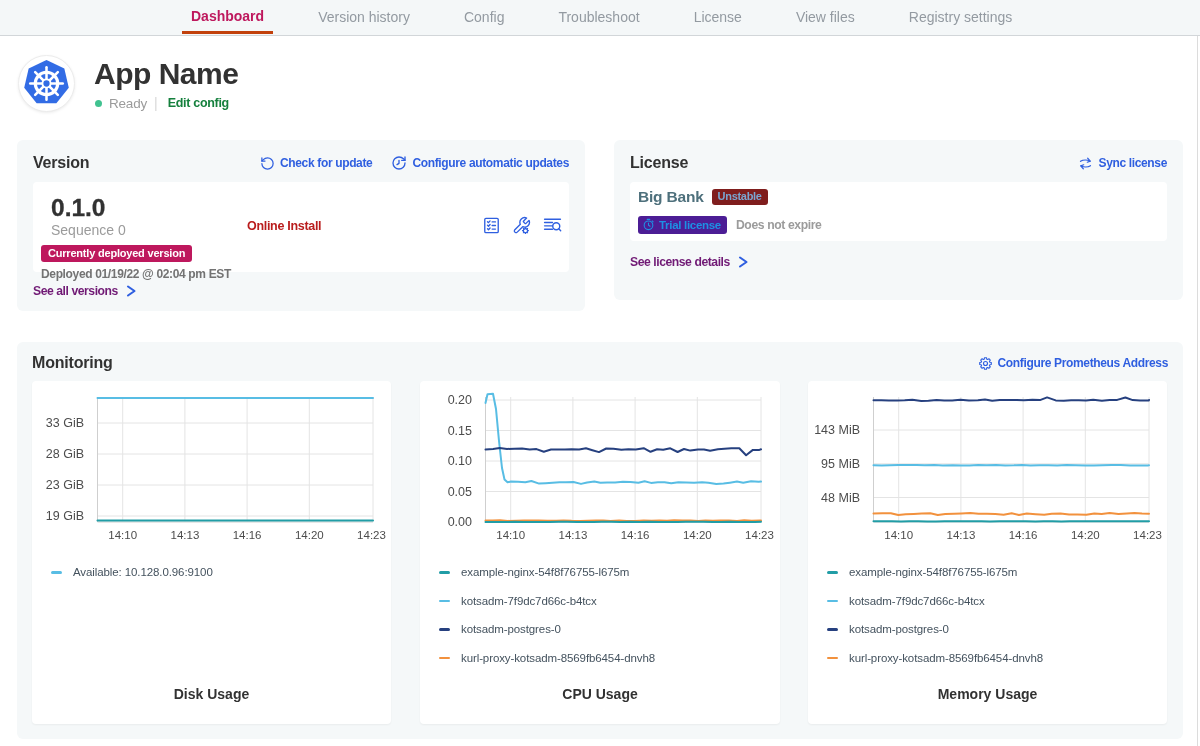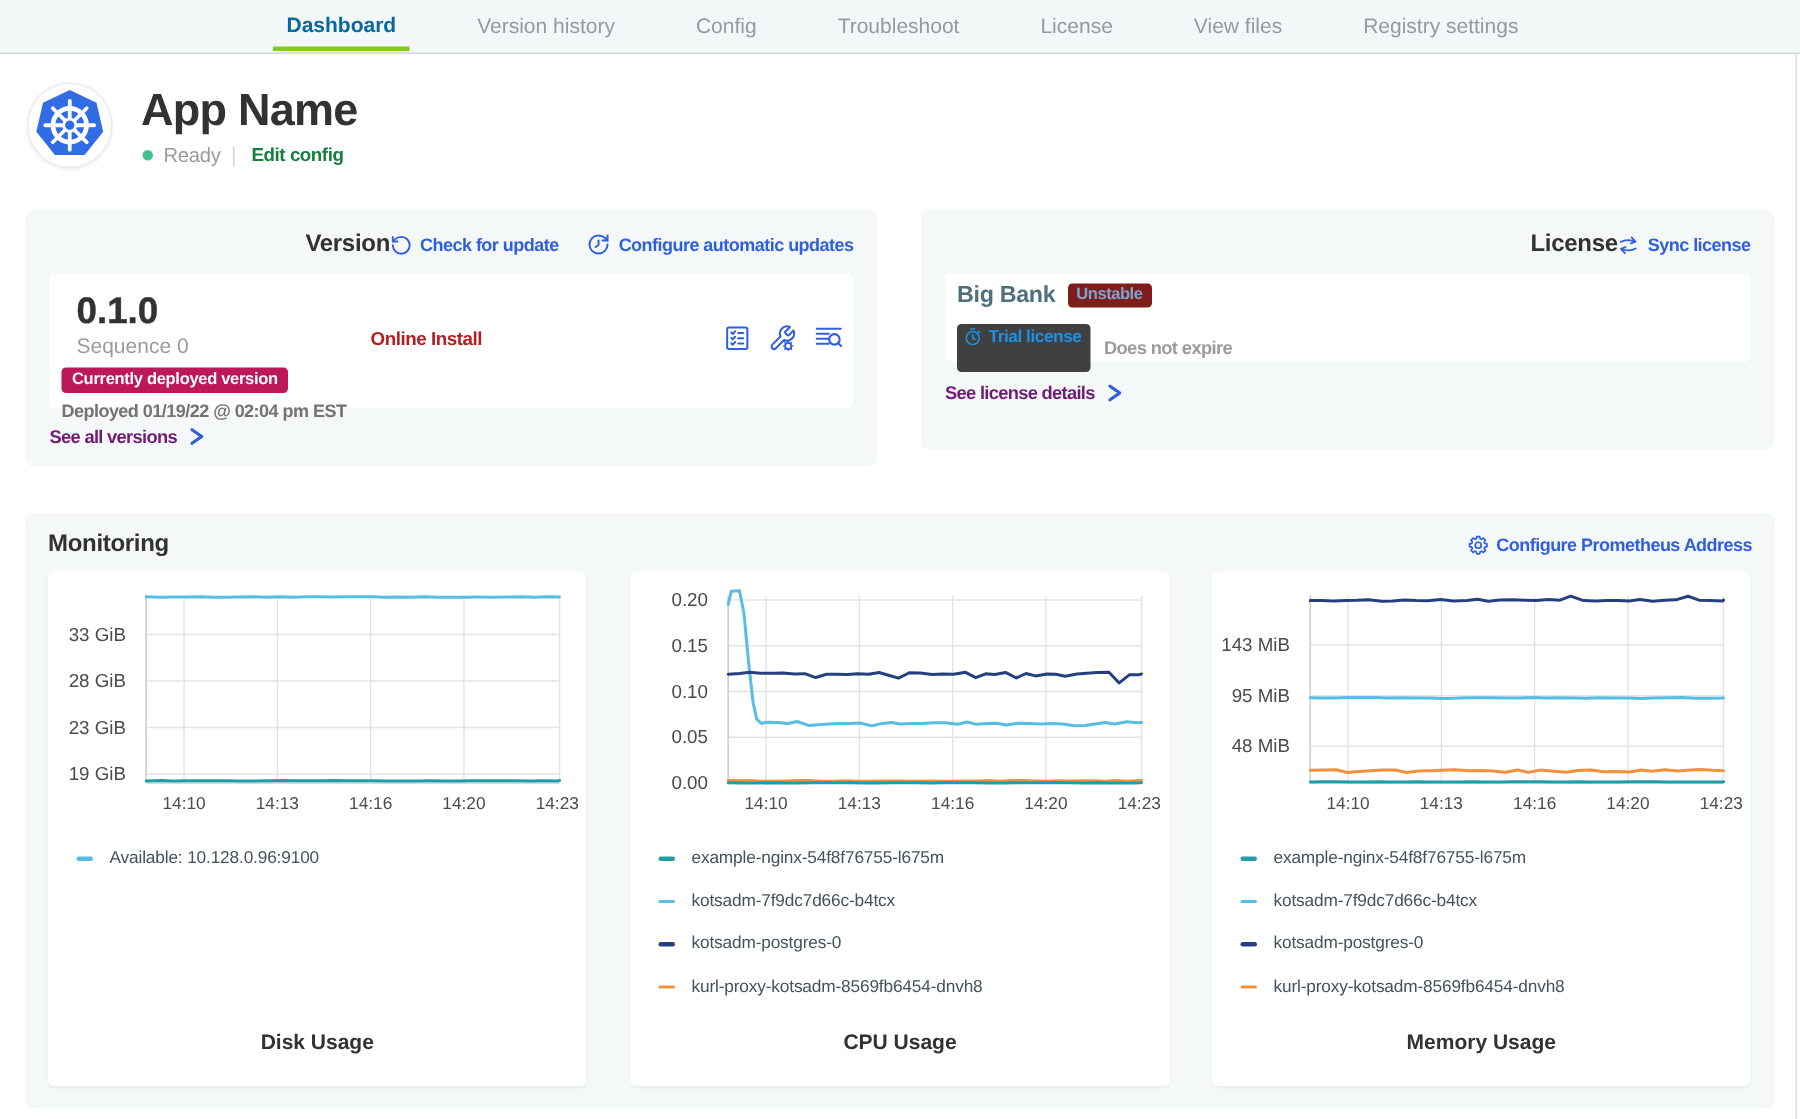--- a/index.html
+++ b/index.html
@@ -6,41 +6,41 @@
 html,body { width:1200px; height:746px; overflow:hidden; background:#fff;
   font-family:"Liberation Sans", sans-serif; }
 .wrap { position:relative; width:1200px; height:746px; }
 
 
 .nav { position:absolute; top:0; left:0; width:1200px; height:36px;
   background:#f4f7f8; border-bottom:1px solid #d2d6d9; }
 .tabs { position:absolute; left:182px; top:0; height:36px; display:flex; }
 .tab { height:34px; line-height:34px; padding:0 9px; margin-right:36px;
   font-size:14px; color:#939aa1; font-weight:400; }
-.tab.active { color:#0369a1; font-weight:600; border-bottom:3px solid #84cc16;
+.tab.active { color:#be185d; font-weight:600; border-bottom:3px solid #c2410c;
   line-height:32px; }
 
 
 .appicon { position:absolute; left:18px; top:55px; width:57px; height:57px;
   border-radius:50%; background:#fff; border:1px solid #ececec;
   box-shadow:0 1px 3px rgba(0,0,0,.08); display:flex; align-items:center; justify-content:center; }
 .appname { position:absolute; left:94px; top:57px; font-size:30px; font-weight:700;
   color:#323232; letter-spacing:-0.5px; }
 .statusrow { position:absolute; left:93px; top:95px; height:16px; display:flex; align-items:center; }
 .dot { width:7px; height:7px; border-radius:50%; background:#41c290; margin:0 7px 0 2px; }
 .ready { font-size:13.5px; color:#9b9b9b; font-weight:500; letter-spacing:-0.2px; }
 .sep { color:#d8d8d8; margin:0 10px 0 7px; font-size:14px; }
 .editcfg { font-size:12.5px; color:#15803d; font-weight:700; letter-spacing:-0.3px; }
 
 
 .card { position:absolute; background:#f5f8f9; border-radius:6px; }
 .card-version { left:17px; top:140px; width:568px; height:171px; padding:13px 16px; }
 .card-license { left:614px; top:140px; width:569px; height:160px; padding:13px 16px; }
 .card-title { font-size:16px; font-weight:700; color:#323232; letter-spacing:-0.2px; }
-.cardhead { display:flex; align-items:center; justify-content:flex-end; height:20px; }
+.cardhead { display:flex; align-items:center; justify-content:space-between; height:20px; }
 .headlinks { display:flex; align-items:center; }
 .hlink { display:flex; align-items:center; font-size:12px; font-weight:700; color:#2f5fe0; letter-spacing:-0.35px; }
 .hlink svg { margin-right:5px; }
 .hlink + .hlink { margin-left:19px; }
 .whitebox { background:#fff; border-radius:4px; }
 .vbox { margin-top:9px; width:536px; height:90px; padding:12px 8px 0; position:relative; }
 .vrow1 { display:flex; align-items:baseline;flex-direction:column; }
 .vnum { font-size:24.5px; font-weight:700; color:#323232; -webkit-text-stroke:0.3px #323232; }
 .vseq { font-size:14px; color:#9b9b9b; margin-left:10px; }
 .vbadge { display:inline-block; margin-top:7px; background:#be185d; color:#fff;
@@ -53,22 +53,22 @@
   font-weight:700; color:#701a75; letter-spacing:-0.45px; }
 .seelink svg { margin-left:7px; }
 .card-version .seelink { margin-top:12px; }
 
 .lbox { margin-top:9px; width:537px; height:59px; padding:6px 8px; }
 .lrow1 { display:flex; align-items:center; }
 .bigbank { font-size:15.5px; font-weight:700; color:#4e707c; letter-spacing:-0.2px; }
 .unstable { margin-left:8px; background:#7f1d1d; color:#7aa6d2; font-size:11px;
   font-weight:700; letter-spacing:-0.3px; padding:1px 6px 3px; border-radius:3px; }
 .lrow2 { display:flex; align-items:center; margin-top:10px; }
-.trial { display:flex; align-items:center; background:#404040; color:#1d91e4;
-  font-size:11.5px; font-weight:700; letter-spacing:-0.3px; padding:2px 6px 17px 4px; border-radius:3px; }
+.trial { display:flex; align-items:center; background:#4c1d95; color:#1d91e4;
+  font-size:11.5px; font-weight:700; letter-spacing:-0.3px; padding:2px 6px 3px 4px; border-radius:3px; }
 .trial svg { margin-right:4px; }
 .noexpire { margin-left:9px; font-size:12.2px; font-weight:600; letter-spacing:-0.4px; color:#9b9b9b; }
 
 
 .card-mon { left:17px; top:342px; width:1166px; height:397px; padding:12px 15px; }
 .monhead { display:flex; align-items:center; justify-content:space-between; height:18px; }
 .charts { position:absolute; left:15px; top:39px; display:flex; }
 .panel { width:359px; height:343px; background:#fff; border-radius:4px;
   box-shadow:0 1px 2px rgba(0,0,0,.05); margin-right:29px; position:relative; }
 .panel:last-child { margin-right:0; }

